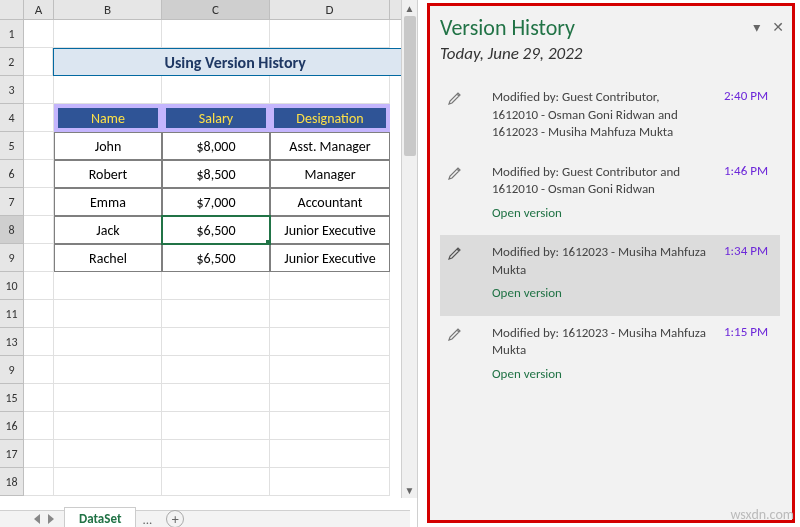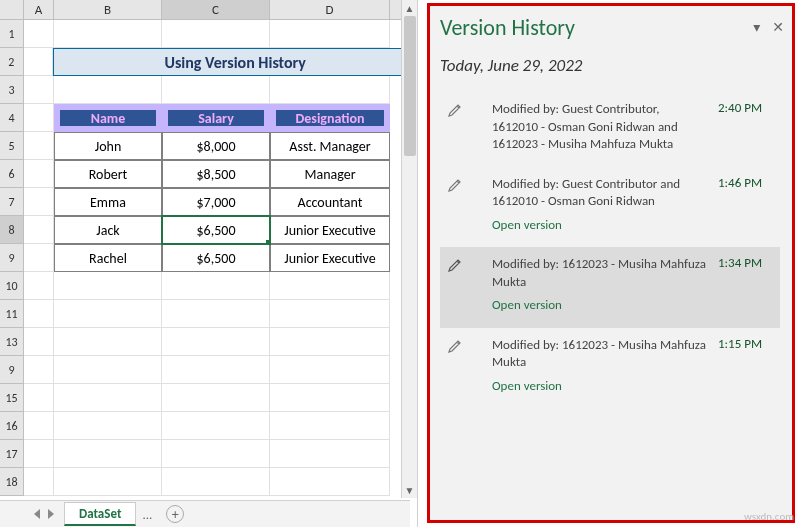--- a/index.html
+++ b/index.html
@@ -76,23 +76,23 @@
     width: 368px;
     background: #dce6f1;
     border: 1px solid #0369a1;
     font-weight: bold;
     font-size: 16px;
     color: #1f3864;
     justify-content: center;
   }
   .hdr-cell {
     background: #2f5496;
-    color: #f0abfc;
-    font-weight: bold;
-    border: 6px solid #c4b5fd;
+    color: #fde047;
+    font-weight: normal;
+    border: 4px solid #c4b5fd;
   }
   .data-cell {
     border: 1px solid #7f7f7f;
     background: #fff;
   }
   .sel-cell {
     outline: 2px solid #217346;
     outline-offset: -1px;
     position: relative;
   }
@@ -101,21 +101,21 @@
     position: absolute;
     right: -3px;
     bottom: -3px;
     width: 6px; height: 6px;
     background: #217346;
   }
   .sheet-tabs {
     position: absolute;
     left: 0; bottom: 0;
     width: 410px;
-    height: 27px;
+    height: 17px;
     border-top: 1px solid #d0d0d0;
     background: #f3f3f3;
     display: flex;
     align-items: center;
     padding-left: 30px;
     font-size: 13px;
   }
   .nav-tri {
     width: 0; height: 0;
     border-top: 5px solid transparent;
@@ -171,21 +171,21 @@
     height: 520px;
     background: #f2f2f2;
     border: 3px solid #d40000;
     padding: 8px 2px 2px 10px;
   }
   .pane-header {
     display: flex;
     align-items: center;
     justify-content: space-between;
     padding-right: 6px;
-    margin-bottom: 14px;
+    margin-bottom: 2px;
     gap: 32px;
   }
   .pane-title {
     color: #217346;
     font-size: 22px;
     font-weight: 400;
   }
   .pane-ctrls { display:flex; gap:12px; align-items:center; color:#666; }
   .pane-ctrls span { font-size: 14px; }
   .pane-date {
@@ -205,31 +205,31 @@
   .vh-icon {
     width: 22px;
     display:flex;
     justify-content:center;
     padding-top:2px;
     flex-shrink:0;
   }
   .vh-body { flex: 1; font-size: 13px; color: #444; line-height: 1.35; margin-left: 16px; }
   .vh-time {
     font-size: 13px;
-    color: #14532d;
+    color: #6d28d9;
     width: 56px;
-    text-align: left;
+    text-align: center;
     flex-shrink: 0;
   }
   .open-link { color: #217346; margin-top: 6px; font-size: 13px; }
   .watermark {
     position: absolute;
     right: 6px;
     bottom: 4px;
-    font-size: 11px;
+    font-size: 14px;
     color: #bbb;
     z-index: 50;
     text-align: center;
   }
   
   .pencil { width:16px;height:16px; }
   .pencil path { stroke:#777; stroke-width:1.2; fill:none; }
   .vh-item.hover .pencil path { stroke:#555; }
 </style>
 </head>

